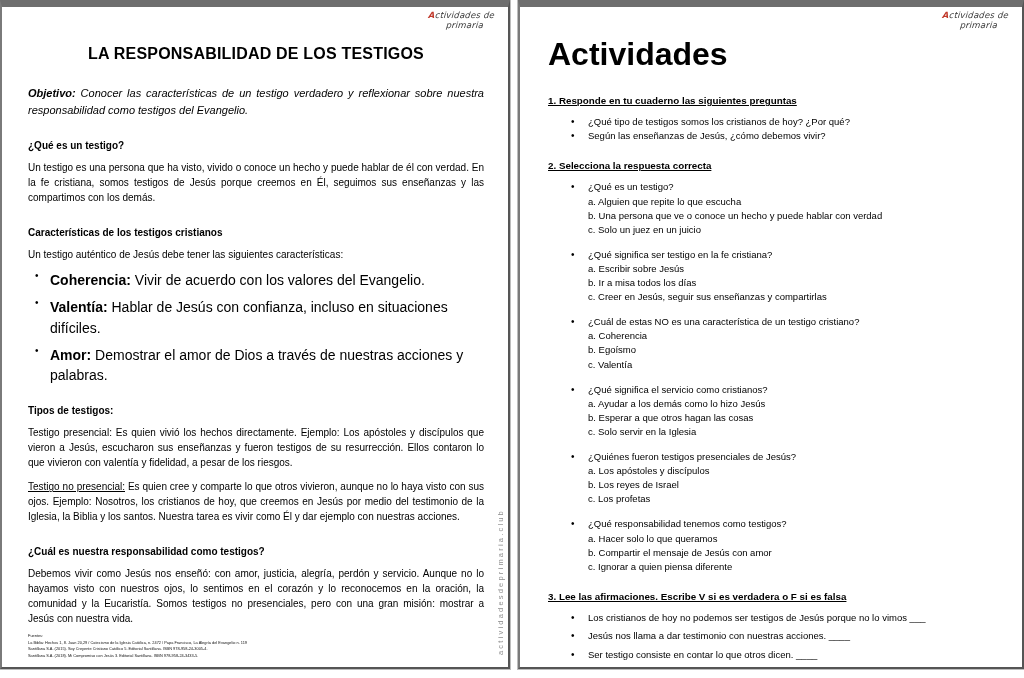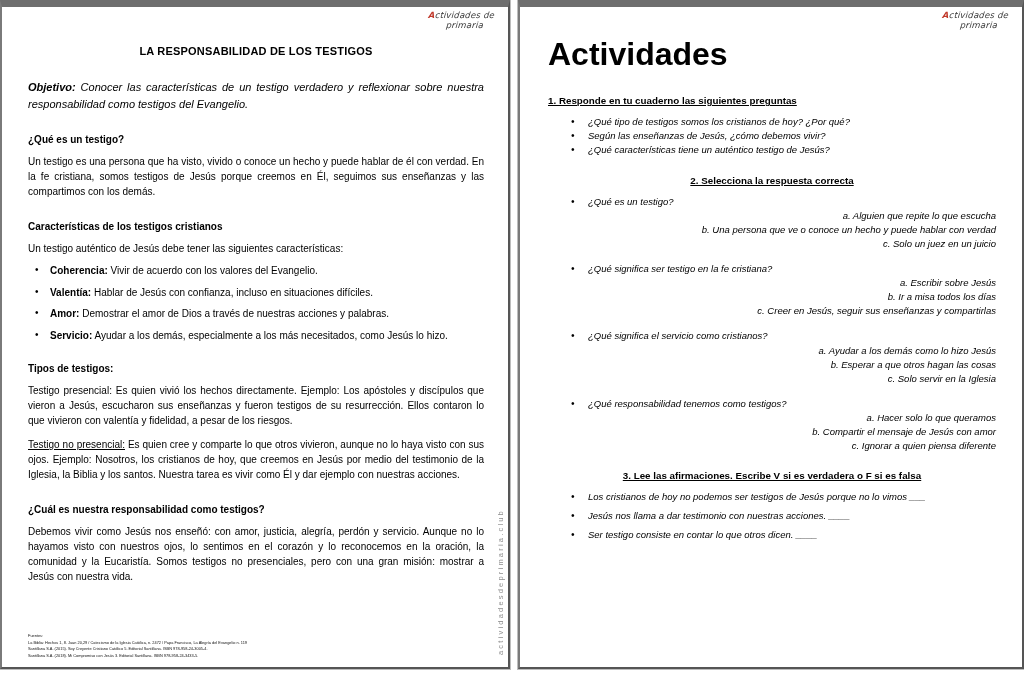--- a/index.html
+++ b/index.html
@@ -79,21 +79,21 @@
     font-size: 7.5px;
     letter-spacing: 2.2px;
     color: #8f8f8f;
     font-family: "Liberation Sans", sans-serif;
     white-space: nowrap;
   }
 
   
   .doc-title {
     text-align: center;
-    font-size: 11px;
+    font-size: 16px;
     font-weight: bold;
     margin: 30px 0 0 0;
     letter-spacing: .2px;
   }
   .objective {
     font-size: 11px;
     font-style: italic;
     text-align: justify;
     line-height: 1.5;
     margin: 22px 0 0 0;
@@ -115,21 +115,21 @@
   }
   p.body.lead { margin-top: 9px; }
 
   ul.chars {
     list-style: none;
     margin: 8px 0 0 0;
     padding: 0;
   }
   ul.chars > li {
     position: relative;
-    font-size: 10px;
+    font-size: 14px;
     line-height: 1.45;
     padding-left: 22px;
     margin-bottom: 7px;
     text-align: left;
   }
   ul.chars > li::before {
     content: "\2022";
     position: absolute;
     left: 7px;
     top: -1px;
@@ -154,48 +154,46 @@
     color: #111111;
     font-family: "Liberation Sans", sans-serif;
   }
   .sources .s-head { margin-bottom: .5px; }
   h3.act-num {
     font-size: 9.8px;
     font-weight: bold;
     margin: 14px 0 0 0;
     text-decoration: underline;
   }
-  h3.act-num.gap { margin-top: 17px; text-align: center; }
+  h3.act-num.gap { margin-top: 17px; }
 
   ul.qlist {
     list-style: none;
     margin: 9px 0 0 0;
     padding: 0 0 0 22px;
   }
   ul.qlist > li {
     position: relative;
     font-size: 9.5px;
     line-height: 1.5;
     padding-left: 18px;
-    font-style: italic;
   }
   ul.qlist > li::before {
     content: "\2022";
     position: absolute;
     left: 1px;
     top: -1px;
     font-size: 10px;
   }
   ul.qlist.spaced > li { margin-bottom: 11px; }
   ul.qlist.tf > li { margin-bottom: 4.5px; }
   .opt {
     display: block;
     font-size: 9.5px;
     line-height: 1.48;
-    text-align: right;
   }
 </style>
 </head>
 <body>
 
 <div class="spread">
 
   <div class="page page-left">
     <div class="page-inner">
 
@@ -211,21 +209,20 @@
       <h2 class="sec">¿Qué es un testigo?</h2>
       <p class="body">Un testigo es una persona que ha visto, vivido o conoce un hecho y puede hablar de él con verdad. En la fe cristiana, somos testigos de Jesús porque creemos en Él, seguimos sus enseñanzas y las compartimos con los demás.</p>
 
       <h2 class="sec">Características de los testigos cristianos</h2>
       <p class="body lead">Un testigo auténtico de Jesús debe tener las siguientes características:</p>
 
       <ul class="chars">
         <li><b>Coherencia:</b><span> Vivir de acuerdo con los valores del Evangelio.</span></li>
         <li><b>Valentía:</b><span> Hablar de Jesús con confianza, incluso en situaciones difíciles.</span></li>
         <li><b>Amor:</b><span> Demostrar el amor de Dios a través de nuestras acciones y palabras.</span></li>
-        <li><b>Servicio:</b><span> Ayudar a los demás, especialmente a los más necesitados, como Jesús lo hizo.</span></li>
       </ul>
 
       <h2 class="sec tight">Tipos de testigos:</h2>
 
       <p class="body"><span class="u">Testigo presencial:</span><span> Es quien vivió los hechos directamente. Ejemplo: Los apóstoles y discípulos que vieron a Jesús, escucharon sus enseñanzas y fueron testigos de su resurrección. Ellos contaron lo que vivieron con valentía y fidelidad, a pesar de los riesgos.</span></p>
 
       <p class="body subtype"><span class="u">Testigo no presencial:</span><span> Es quien cree y comparte lo que otros vivieron, aunque no lo haya visto con sus ojos. Ejemplo: Nosotros, los cristianos de hoy, que creemos en Jesús por medio del testimonio de la Iglesia, la Biblia y los santos. Nuestra tarea es vivir como Él y dar ejemplo con nuestras acciones.</span></p>
 
       <h2 class="sec">¿Cuál es nuestra responsabilidad como testigos?</h2>
       <p class="body">Debemos vivir como Jesús nos enseñó: con amor, justicia, alegría, perdón y servicio. Aunque no lo hayamos visto con nuestros ojos, lo sentimos en el corazón y lo reconocemos en la oración, la comunidad y la Eucaristía. Somos testigos no presenciales, pero con una gran misión: mostrar a Jesús con nuestra vida.</p>
@@ -248,42 +245,53 @@
         <span class="b1"><span class="b-a">A</span><span>ctividades de</span></span>
         <span class="b2">primaria</span>
       </div>
 
       <h1 class="act-title">Actividades</h1>
 
       <h3 class="act-num">1. Responde en tu cuaderno las siguientes preguntas</h3>
       <ul class="qlist">
         <li>¿Qué tipo de testigos somos los cristianos de hoy? ¿Por qué?</li>
         <li>Según las enseñanzas de Jesús, ¿cómo debemos vivir?</li>
-        <li>¿Qué características tiene un auténtico testigo de Jesús?</li>
       </ul>
 
       <h3 class="act-num gap">2. Selecciona la respuesta correcta</h3>
       <ul class="qlist spaced">
         <li>
           <span>¿Qué es un testigo?</span>
           <span class="opt">a. Alguien que repite lo que escucha</span>
           <span class="opt">b. Una persona que ve o conoce un hecho y puede hablar con verdad</span>
           <span class="opt">c. Solo un juez en un juicio</span>
         </li>
         <li>
           <span>¿Qué significa ser testigo en la fe cristiana?</span>
           <span class="opt">a. Escribir sobre Jesús</span>
           <span class="opt">b. Ir a misa todos los días</span>
           <span class="opt">c. Creer en Jesús, seguir sus enseñanzas y compartirlas</span>
         </li>
         <li>
+          <span>¿Cuál de estas NO es una característica de un testigo cristiano?</span>
+          <span class="opt">a. Coherencia</span>
+          <span class="opt">b. Egoísmo</span>
+          <span class="opt">c. Valentía</span>
+        </li>
+        <li>
           <span>¿Qué significa el servicio como cristianos?</span>
           <span class="opt">a. Ayudar a los demás como lo hizo Jesús</span>
           <span class="opt">b. Esperar a que otros hagan las cosas</span>
           <span class="opt">c. Solo servir en la Iglesia</span>
+        </li>
+        <li>
+          <span>¿Quiénes fueron testigos presenciales de Jesús?</span>
+          <span class="opt">a. Los apóstoles y discípulos</span>
+          <span class="opt">b. Los reyes de Israel</span>
+          <span class="opt">c. Los profetas</span>
         </li>
         <li>
           <span>¿Qué responsabilidad tenemos como testigos?</span>
           <span class="opt">a. Hacer solo lo que queramos</span>
           <span class="opt">b. Compartir el mensaje de Jesús con amor</span>
           <span class="opt">c. Ignorar a quien piensa diferente</span>
         </li>
       </ul>
 
       <h3 class="act-num gap">3. Lee las afirmaciones. Escribe V si es verdadera o F si es falsa</h3>

